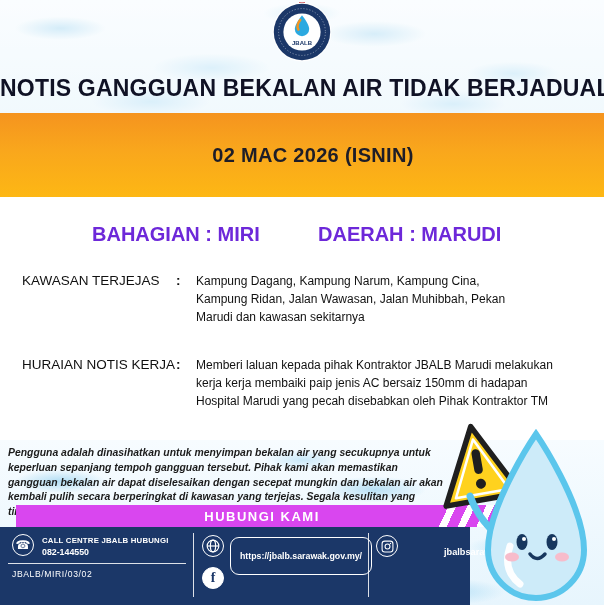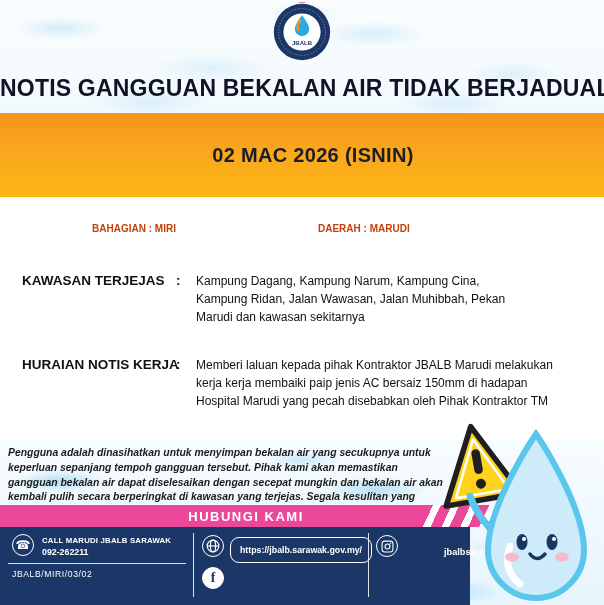--- a/index.html
+++ b/index.html
@@ -35,45 +35,45 @@
 
   
   .date-banner {
     position:absolute; top:113px; left:0; right:0; height:84px;
     background:linear-gradient(180deg,#F5941F 0%, #F9A71C 45%, #FDB714 100%);
     display:flex; flex-direction:column; align-items:center; justify-content:center; gap:17px;padding-left:22px;
   }
   .date-line { font-size:20px; font-weight:800; color:#1d1d28; letter-spacing:.3px; }
 
   
-  .region { position:absolute; top:223px; font-size:10px; font-weight:800; color:#c2410c; }
+  .region { position:absolute; top:223px; font-size:20px; font-weight:800; color:#6d28d9; }
   .region-bahagian { left:92px; }
   .region-daerah { left:318px; }
 
   
-  .info-label { position:absolute; font-size:13.5px; font-weight:700; color:#111; }
+  .info-label { position:absolute; font-size:13.5px; font-weight:400; color:#111; }
   .info-colon { position:absolute; font-size:13.5px; font-weight:800; color:#111; }
   .info-text  { position:absolute; font-size:12px; font-weight:400; color:#111; line-height:1.5; }
   .kawasan-label { left:22px; top:273px; }
   .kawasan-colon { left:176px; top:273px; }
   .kawasan-text  { left:196px; top:272px; width:334px; }
   .huraian-label { left:22px; top:357px;text-align:right; }
   .huraian-colon { left:176px; top:357px; }
   .huraian-text  { left:196px; top:356px; width:376px; }
 
   
   .disclaimer {
     position:absolute; left:8px; top:446px; width:438px;
     font-size:10.4px; font-style:italic; font-weight:600; color:#1b1b1b; line-height:1.42;
   }
 
   
   .hubungi {
-    position:absolute; top:505px; left:0; width:492px; height:22px;
-    background:#ec4899; display:flex; align-items:center; justify-content:center; z-index:2;
+    position:absolute; top:505px; left:16px; width:492px; height:22px;
+    background:#d946ef; display:flex; align-items:center; justify-content:center; z-index:2;
   }
   .hubungi-text { color:#fff; font-weight:800; font-size:13px; letter-spacing:1.5px; }
   .hubungi-stripes {
     position:absolute; right:0; top:0; height:100%; width:70px;
     background:repeating-linear-gradient(115deg, rgba(255,255,255,0) 0 10px, #ffffff 10px 17px);
   }
 
   
   .footer {
     position:absolute; top:527px; left:0; width:470px; height:78px;
@@ -88,21 +88,21 @@
   .icon-fb { left:202px; top:40px; background:#fff; color:#1B3768; font-weight:800; font-size:14px; font-family:"Liberation Serif", serif; }
   .icon-ig { left:376px; top:8px; }
   .cc-label { position:absolute; left:42px; top:9px; font-size:7.8px; font-weight:700; letter-spacing:.2px; }
   .cc-phone { position:absolute; left:42px; top:20px; font-size:8.8px; font-weight:700; }
   .h-div { position:absolute; left:8px; top:36px; width:178px; height:1px; background:rgba(255,255,255,.85); }
   .ref { position:absolute; left:12px; top:42px; font-size:8.6px; font-weight:400; letter-spacing:.6px;text-align:center; }
   .v-div { position:absolute; top:6px; width:1px; height:64px; background:rgba(255,255,255,.85); }
   .v-div-1 { left:193px; } .v-div-2 { left:368px; }
   .web-pill {
     position:absolute; left:230px; top:10px; border:1px solid #fff; border-radius:9px;
-    padding:7px 9px; font-size:8.8px; font-weight:600; white-space:nowrap;
+    padding:13px 9px; font-size:8.8px; font-weight:600; white-space:nowrap;
   }
   .fb-text { position:absolute; left:230px; top:45px; font-size:9.2px; font-weight:700;margin-top:46px; }
   .ig-text { position:absolute; left:404px; top:20px; font-size:9.2px; font-weight:700;margin-left:40px; }
 
   
   .mascot { position:absolute; left:426px; top:414px; width:178px; height:191px; z-index:6; }
 </style>
 </head>
 <body>
 
@@ -153,22 +153,22 @@
 
   <div class="hubungi">
     <span class="hubungi-text">HUBUNGI KAMI</span>
     <span class="hubungi-stripes"></span>
   </div>
 
   <footer class="footer">
     <div class="icon-circle icon-phone">
       <span>☎</span>
     </div>
-    <div class="cc-label">CALL MARUDI JBALB SARAWAK</div>
-    <div class="cc-phone">092-262211</div>
+    <div class="cc-label">CALL CENTRE JBALB HUBUNGI</div>
+    <div class="cc-phone">082-144550</div>
     <div class="h-div"></div>
     <div class="ref">JBALB/MIRI/03/02</div>
 
     <div class="v-div v-div-1"></div>
 
     <div class="icon-circle icon-globe">
       <svg width="14" height="14" viewBox="0 0 24 24" fill="none" stroke="#ffffff" stroke-width="2">
         <circle cx="12" cy="12" r="10"></circle>
         <ellipse cx="12" cy="12" rx="4.5" ry="10"></ellipse>
         <path d="M2 12 h20"></path>

